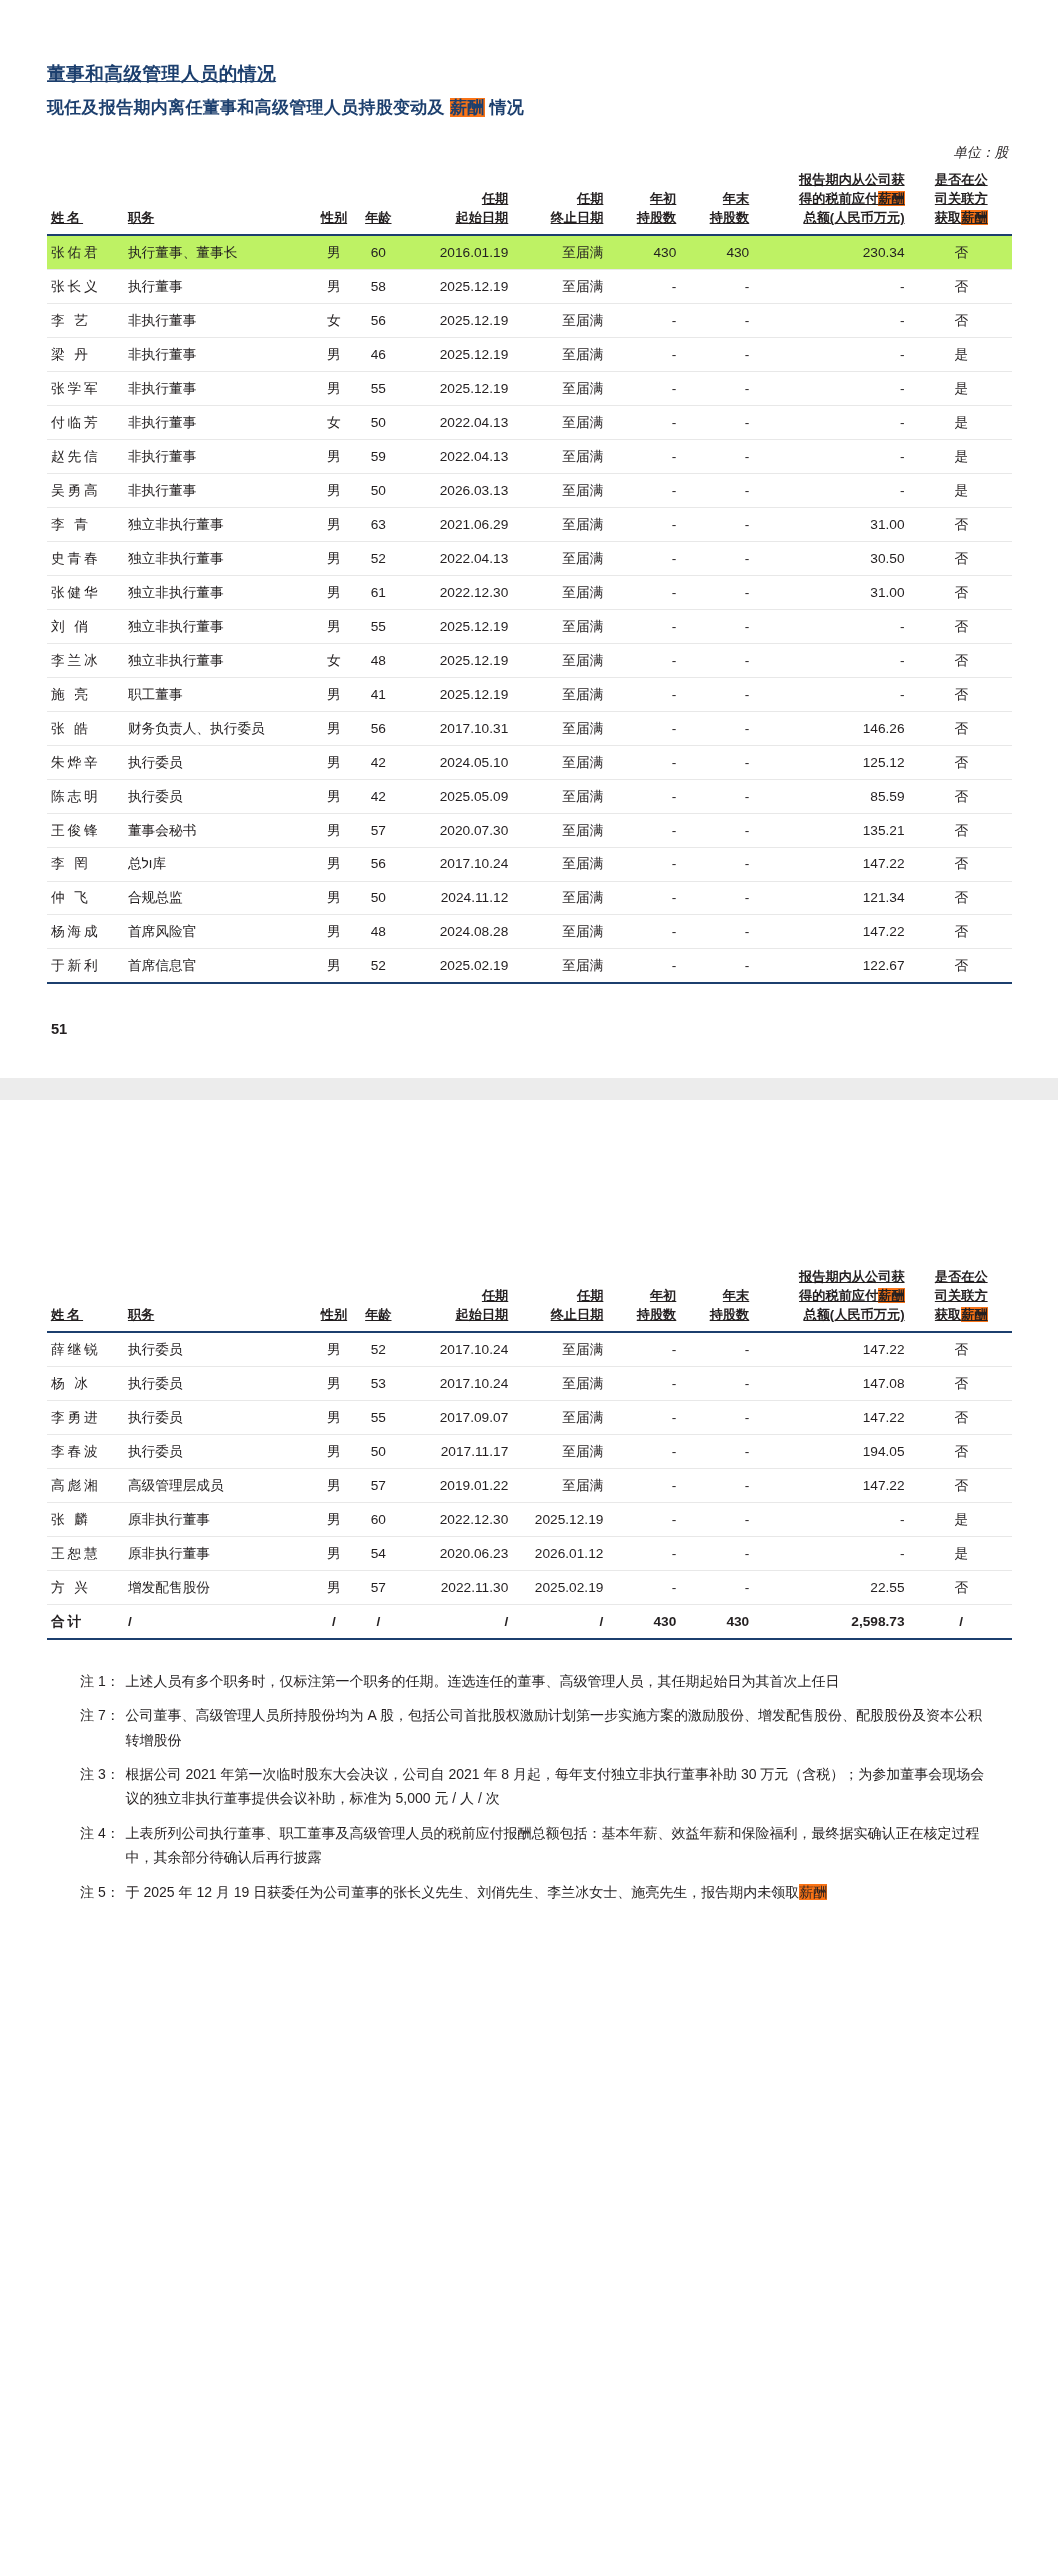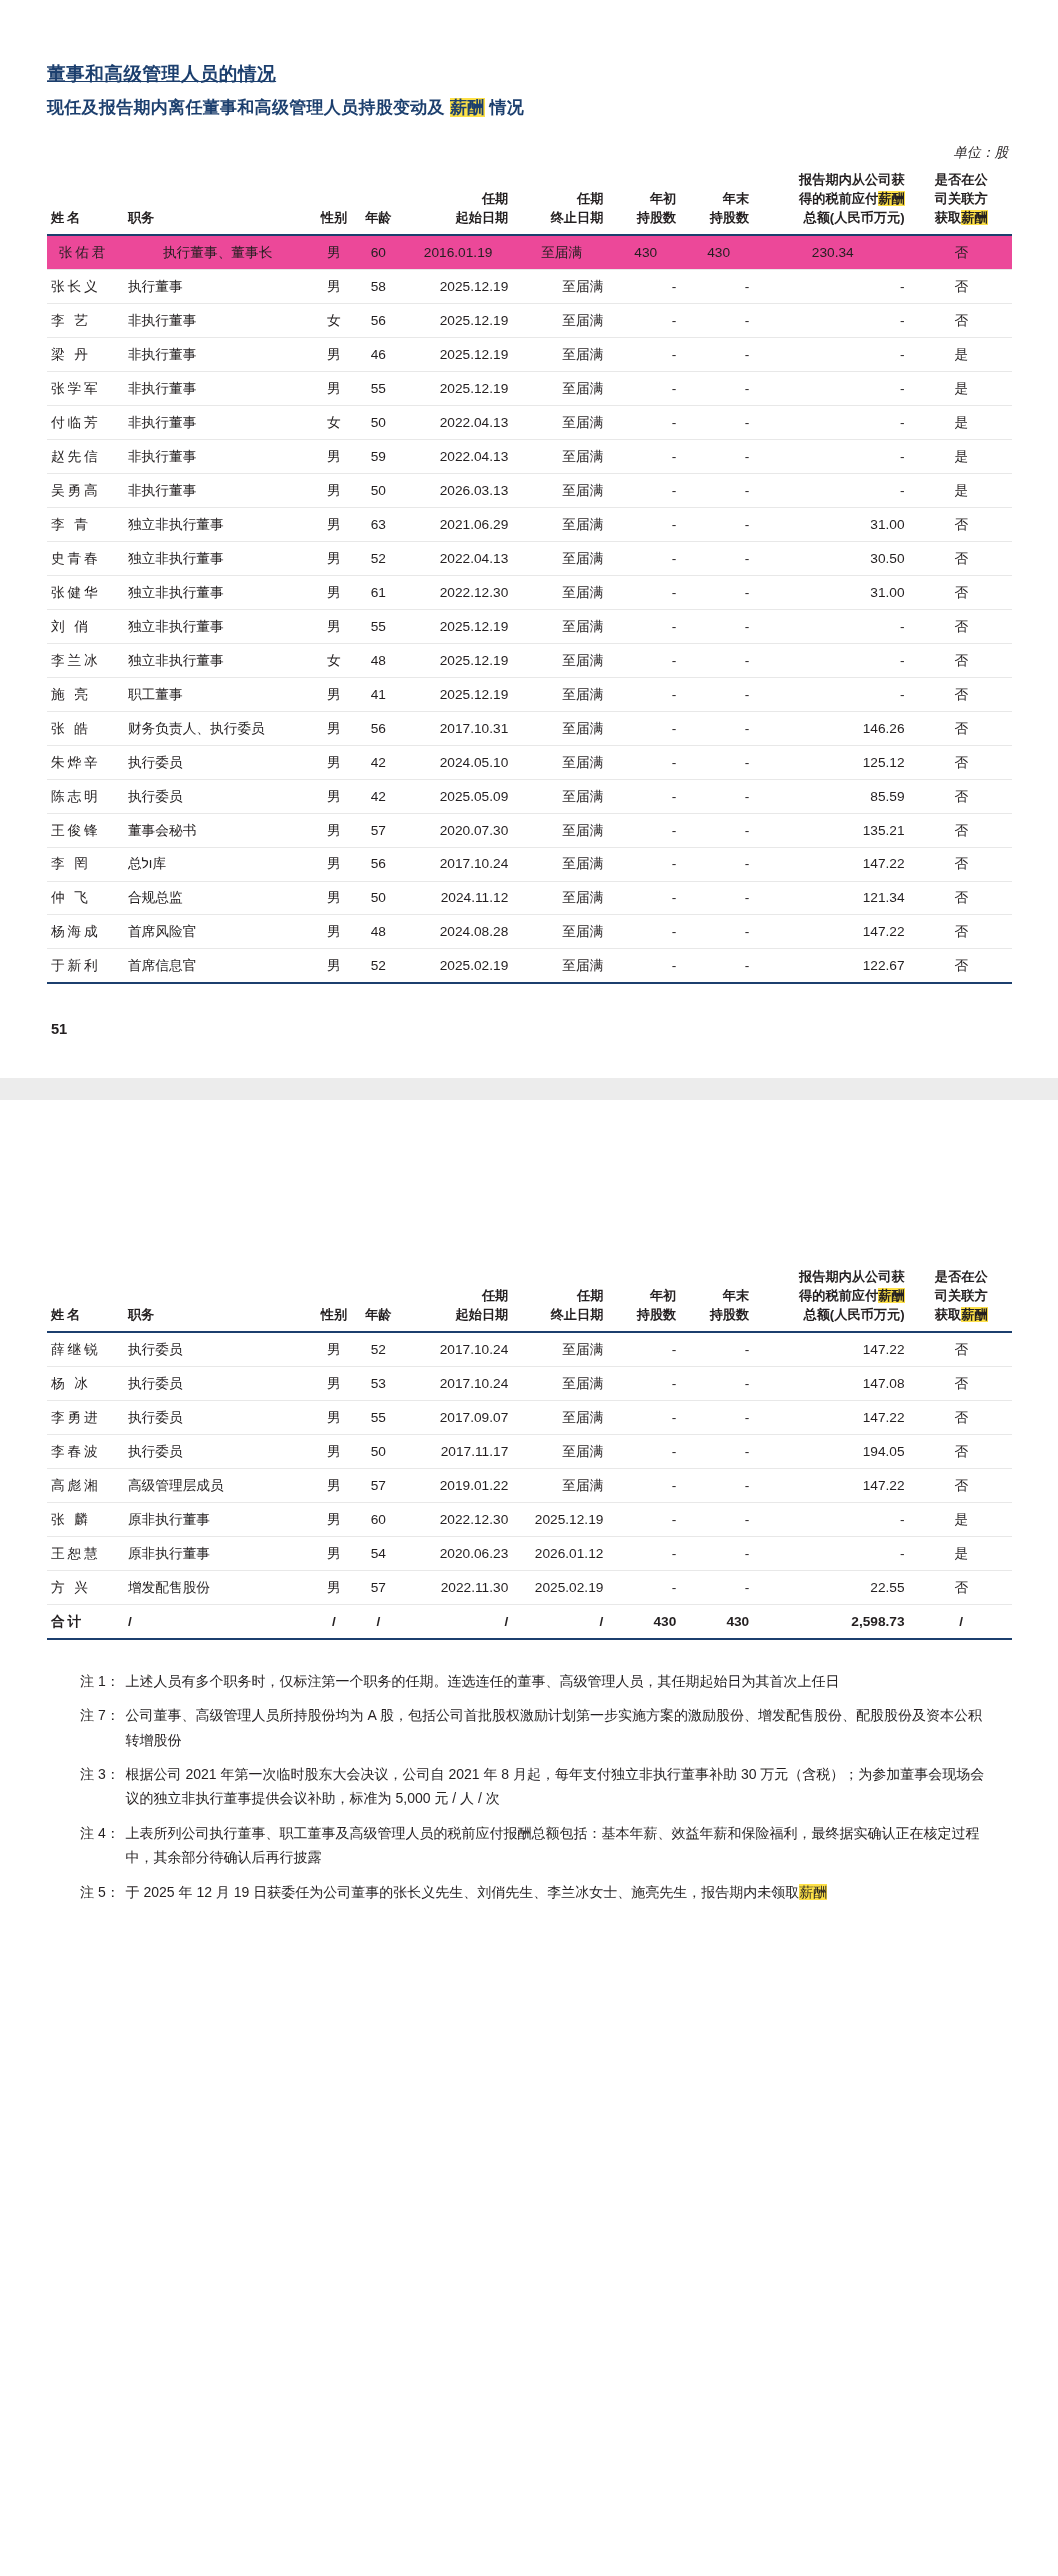--- a/index.html
+++ b/index.html
@@ -27,21 +27,21 @@
     margin: 0 0 8.8px 0;
     text-decoration: underline;
   }
   .doc-subtitle {
     font-size: 17px;
     font-weight: bold;
     color: #1c3f6e;
     letter-spacing: 0.3px;
     margin: 0;
   }
-  .hl { background: #fde047; }
+  .hl { background: #f97316; }
   .unit-line {
     text-align: right;
     font-size: 13.7px;
     font-style: italic;
     color: #231f20;
     margin-top: 25.5px;
     margin-bottom: 7.8px;
     padding-right: 3.9px;
   }
   table.maintable {
@@ -51,42 +51,41 @@
   }
   table.maintable thead th {
     font-weight: bold;
     font-size: 13.2px;
     color: #231f20;
     vertical-align: bottom;
     padding: 0 5.9px 6.9px 5.9px;
     line-height: 1.45;
   }
   .th-wrap { display: block; }
-  thead tr.headrow th { border-bottom: 2.5px solid #1c3f6e; }
+  thead tr.headrow th { border-bottom: 2.5px solid #1c3f6e; text-decoration: underline; }
   table.maintable tbody td {
     padding: 6.9px 5.9px;
     line-height: 1.4;
     font-size: 13.7px;
     border-bottom: 1px solid #e8e8e8;
   }
   table.maintable tbody tr:last-child td { border-bottom: none; }
   tbody.body-main { border-bottom: 2.5px solid #1c3f6e; }
   .c-name { text-align: left; width: 71px; padding-left: 3.9px !important; letter-spacing: 2.9px;}
   .c-post { text-align: left; width: 181px; }
   .c-sex { text-align: center; width: 39px; }
   .c-age { text-align: center; width: 45px; }
   .c-start { text-align: right; width: 106px; }
   .c-end { text-align: right; width: 90px; }
   .c-sh1 { text-align: right; width: 69px; }
   .c-sh2 { text-align: right; width: 69px; }
   .c-pay { text-align: right; width: 147px; }
   .c-rel { text-align: center; width: 96px; }
   tr.highlight-row td {
-    background: #ec4899;
-    text-align: center;
+    background: #bef264;
   }
   tr.highlight-row td.c-name { border-top: 1px solid #efe694; }
   .pagenum {
     font-size: 14.7px;
     font-weight: bold;
     color: #231f20;
     padding: 37px 0 0 3.9px;
   }
   .gap {
     height: 21.6px;

